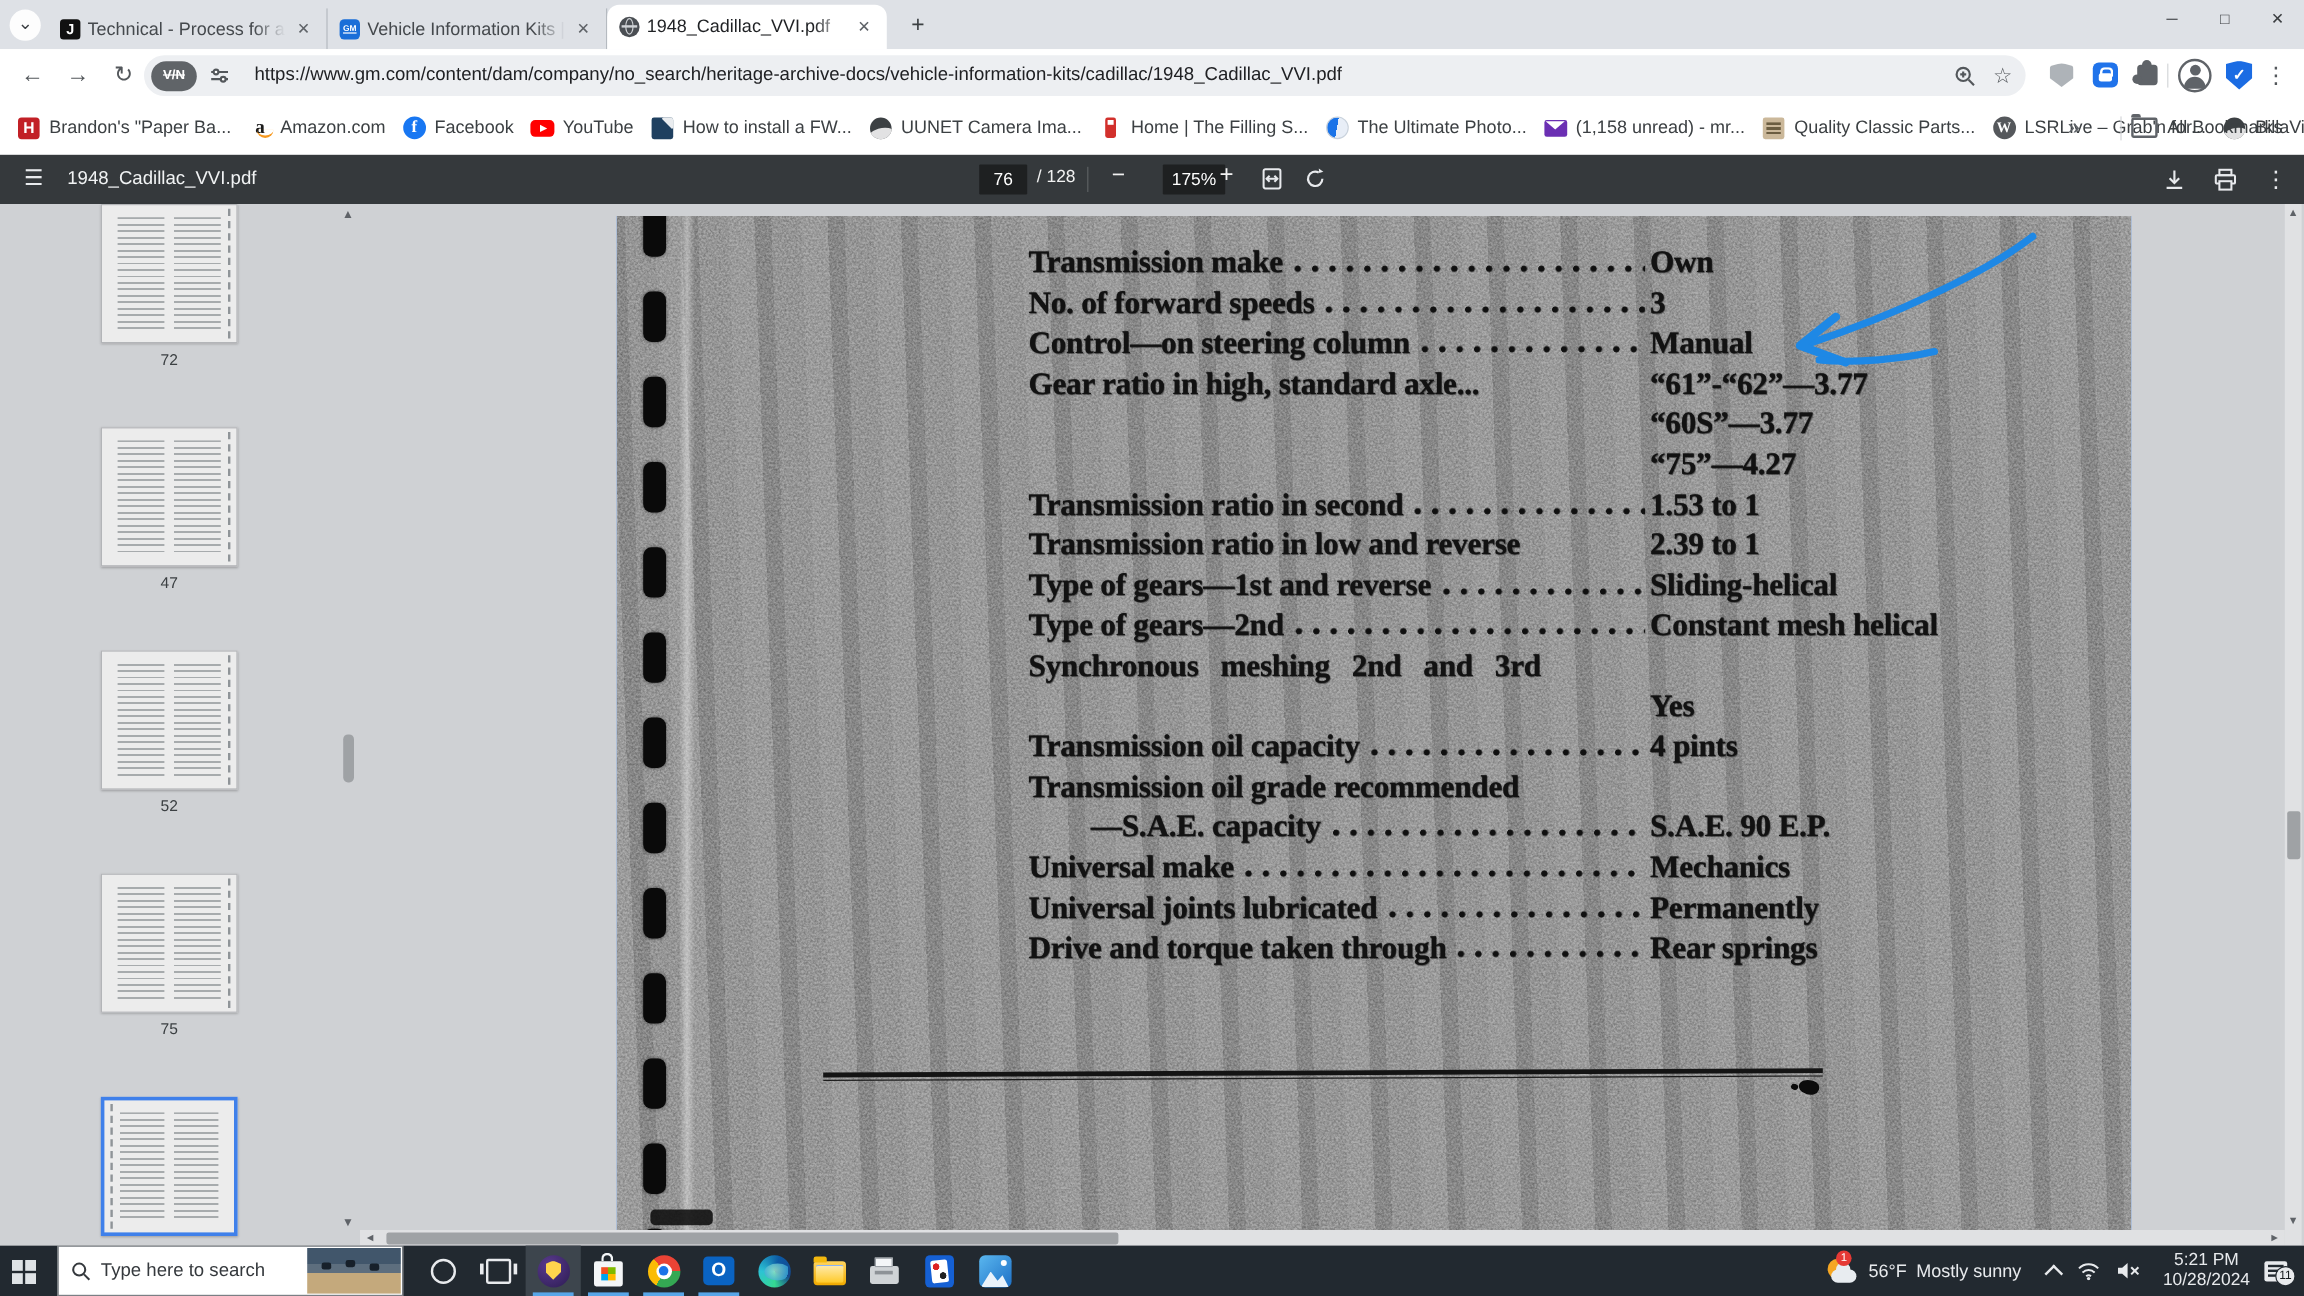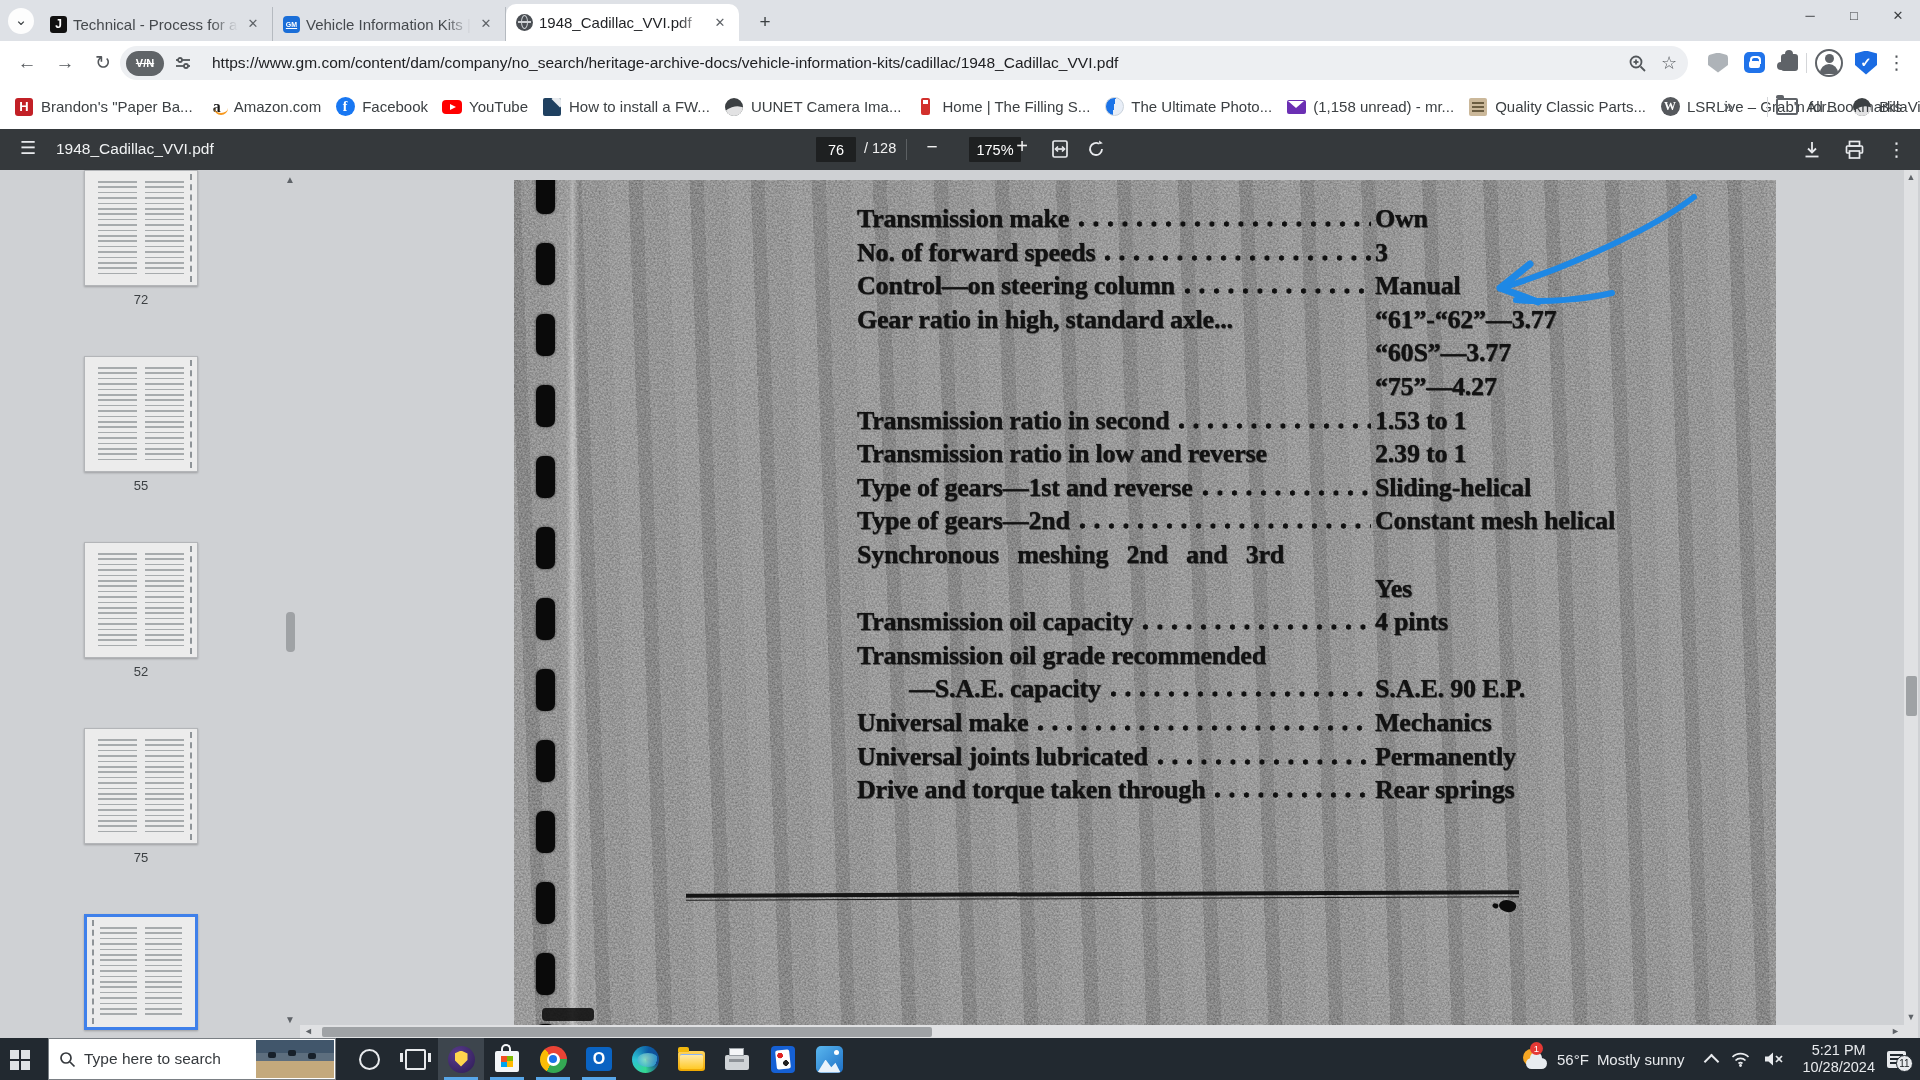--- a/index.html
+++ b/index.html
@@ -416,21 +416,21 @@
           <div class="tlines"></div>
           <div class="tlines r"></div>
           <div class="bind-r"></div>
         </div>
         <div class="tnum" style="top: 122px;">72</div>
         <div class="thumb" style="top: 186px;">
           <div class="tlines"></div>
           <div class="tlines r"></div>
           <div class="bind-r"></div>
         </div>
-        <div class="tnum" style="top: 308px;">55</div>
+        <div class="tnum" style="top: 308px;">47</div>
         <div class="thumb" style="top: 372px;">
           <div class="tlines"></div>
           <div class="tlines r"></div>
           <div class="bind-r"></div>
         </div>
         <div class="tnum" style="top: 494px;">52</div>
         <div class="thumb" style="top: 558px;">
           <div class="tlines"></div>
           <div class="tlines r"></div>
           <div class="bind-r"></div>

